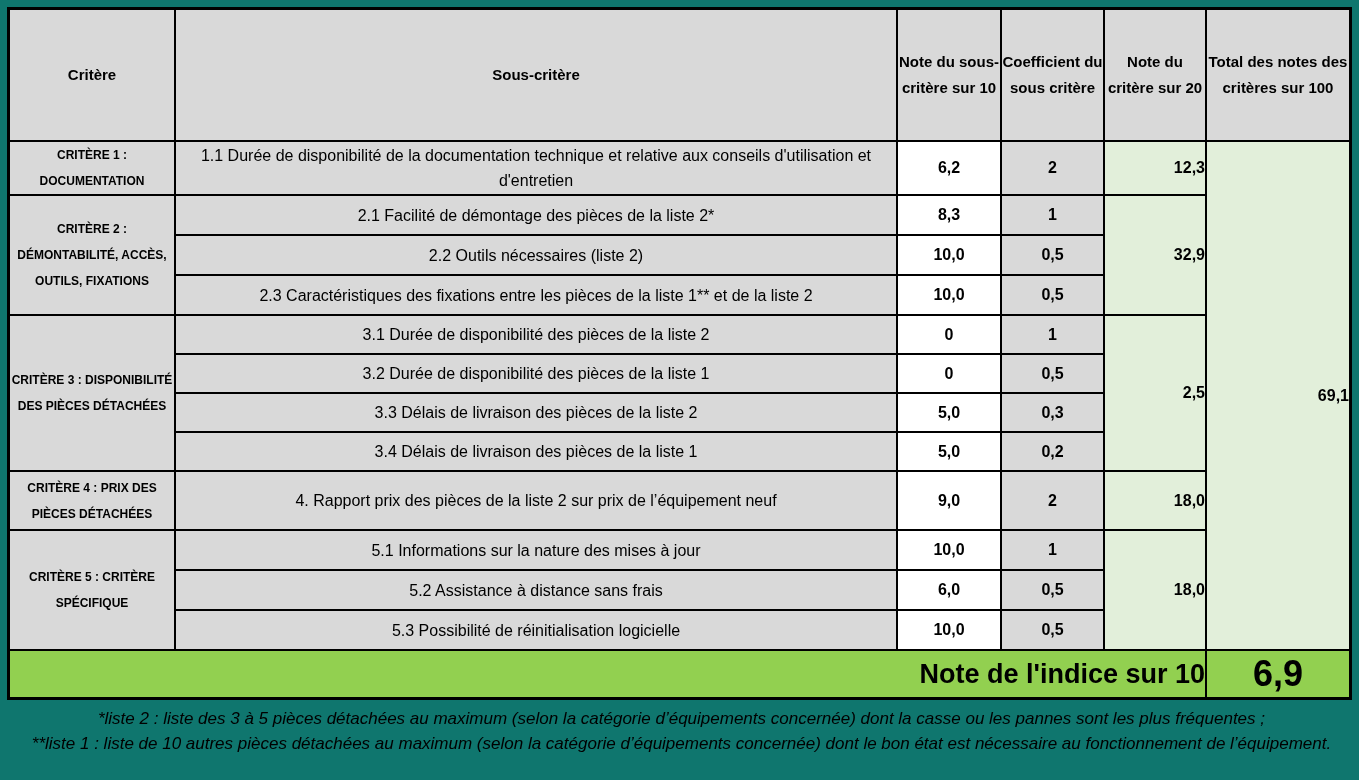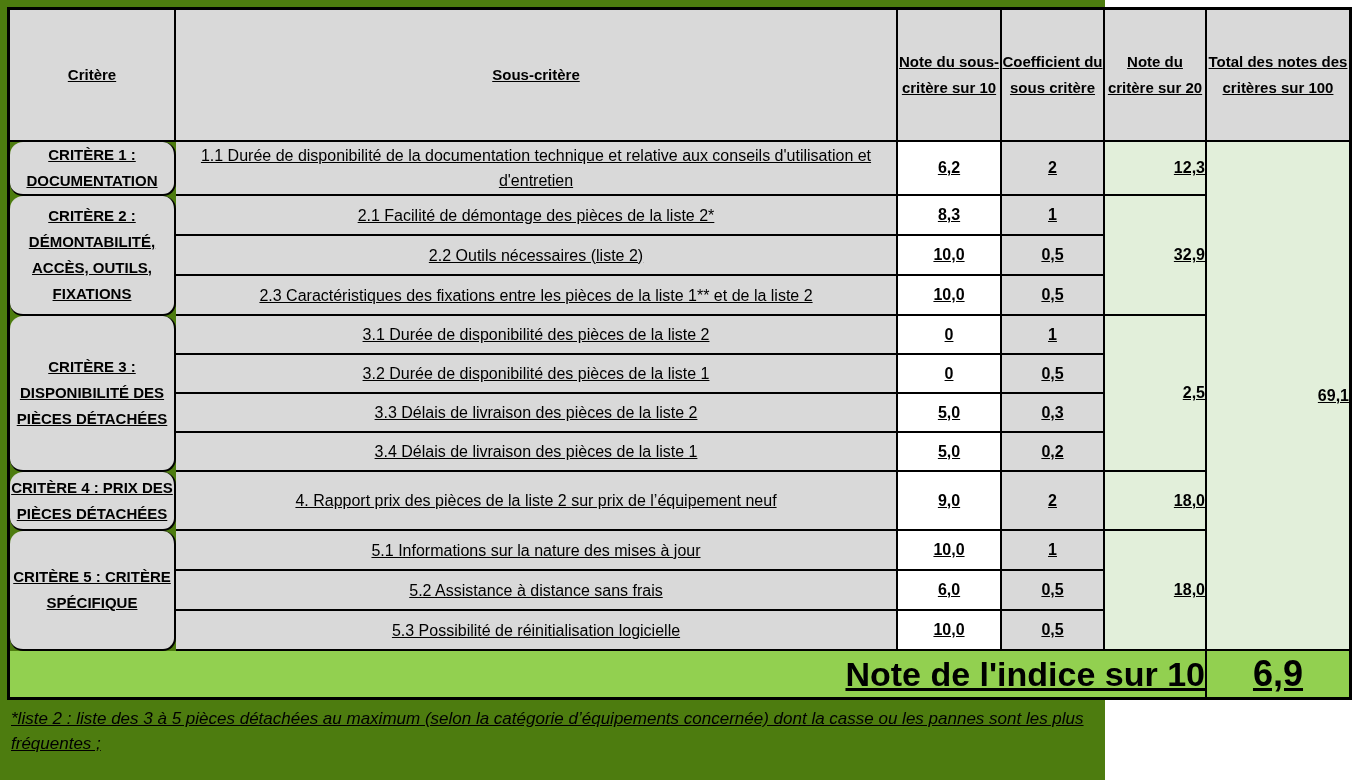--- a/index.html
+++ b/index.html
@@ -3,26 +3,25 @@
 <meta charset="utf-8">
 <style>
   html, body {
     margin: 0;
     padding: 0;
     background: #ffffff;
     font-family: "Liberation Sans", sans-serif;
     color: #000000;
   }
   .page {
-    width: 1105px;
+    width: 1359px;
     height: 780px;
-    background: #4d7c0f;
+    background: #0f766e;
     box-sizing: border-box;
     padding: 7px 7px 0 7px;
-    text-decoration: underline;
   }
   table.grid {
     border-collapse: separate;
     border-spacing: 0;
     border: 3px solid #000000;
     table-layout: fixed;
     width: 1345px;
   }
   table.grid td, table.grid th {
     border-right: 2px solid #000000;
@@ -39,25 +38,24 @@
     background: #d9d9d9;
     font-weight: bold;
     font-size: 15px;
     line-height: 26px;
     text-align: center;
     padding: 2px 4px;
   }
   td.crit {
     background: #d9d9d9;
     font-weight: bold;
-    font-size: 15px;
+    font-size: 12px;
     line-height: 26px;
     text-align: center;
     padding: 2px 3px;
-    border-radius: 13px;
   }
   td.sub {
     background: #d9d9d9;
     font-size: 16px;
     text-align: center;
     padding: 2px 8px;
     line-height: 25px;
   }
   td.note {
     background: #ffffff;
@@ -75,39 +73,40 @@
     background: #e2efda;
     font-weight: bold;
     font-size: 16px;
     text-align: right;
   }
   td.dot { border-bottom: 1px dotted #000000; margin-top: 16px; }
 
   td.flabel {
     background: #92d050;
     font-weight: bold;
-    font-size: 34px;
+    font-size: 27px;
     text-align: right;
     padding-right: 45px;
   }
   td.fvalue {
     background: #92d050;
     font-weight: bold;
     font-size: 36px;
     text-align: center;
   }
   .footnotes {
     margin-top: 6px;
     padding-left: 4px;
   }
   .footnote {
     font-style: italic;
     font-size: 17px;
     line-height: 25px;
     color: #000000;
+    text-align: center;
   }
 </style>
 </head>
 <body>
 
 <div class="page">
 
   <table class="grid">
     <colgroup>
       <col style="width:166px">
@@ -206,15 +205,16 @@
 
     <tr class="footer-row" style="height:46px">
       <td class="flabel" colspan="5">Note de l'indice sur 10</td>
       <td class="fvalue last-col">6,9</td>
     </tr>
   </tbody>
     </table>
 
   <div class="footnotes">
     <div class="footnote">*liste 2 : liste des 3 à 5 pièces détachées au maximum (selon la catégorie d’équipements concernée) dont la casse ou les pannes sont les plus fréquentes ;</div>
+    <div class="footnote">**liste 1 : liste de 10 autres pièces détachées au maximum (selon la catégorie d’équipements concernée) dont le bon état est nécessaire au fonctionnement de l’équipement.</div>
   </div>
 
 </div>
 
 </body></html>

